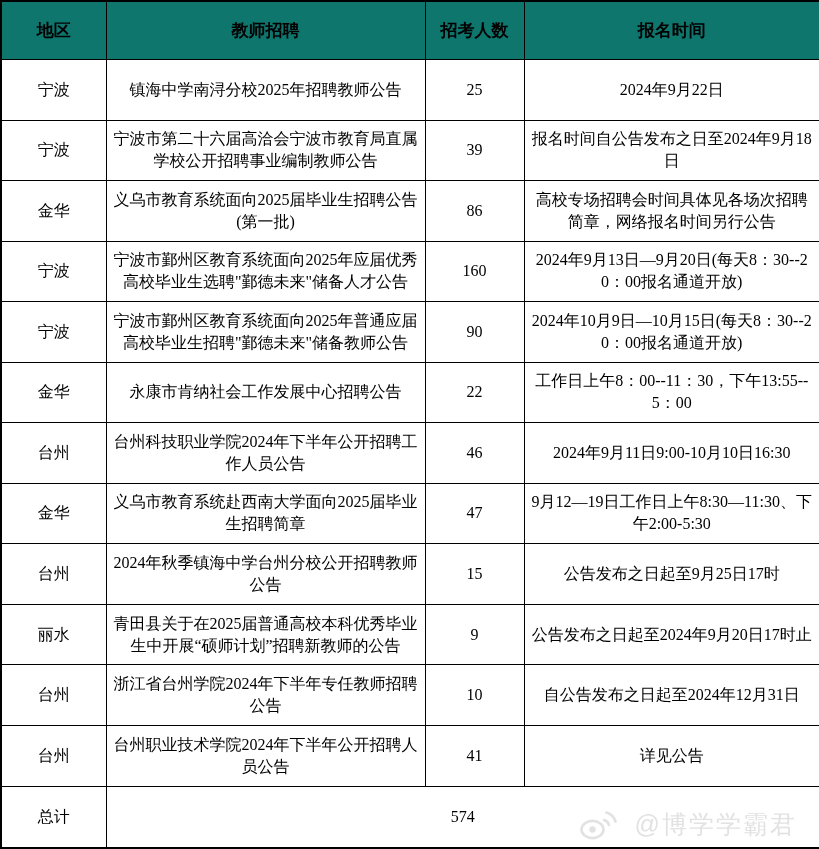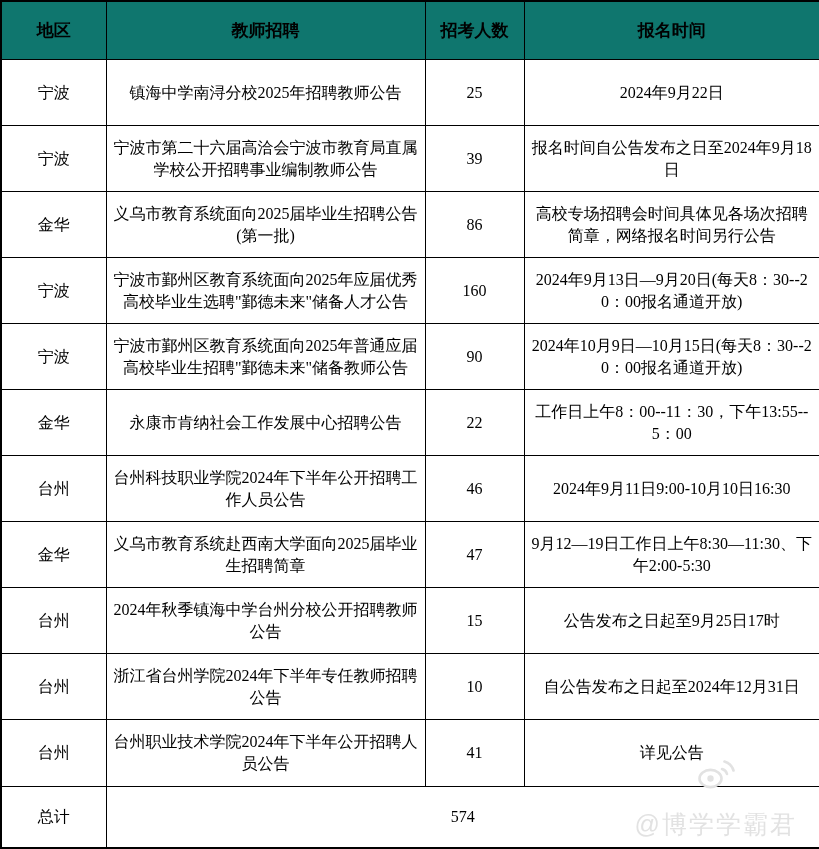--- a/index.html
+++ b/index.html
@@ -51,21 +51,20 @@
     right: 22px;
     bottom: 8px;
     display: flex;
     align-items: center;
     gap: 18px;
     color: #e2e2e2;
     font-size: 25px;
     letter-spacing: 2px;
     pointer-events: none;
     font-family: "Liberation Sans", sans-serif;
-    flex-direction: column;
   }
   .watermark svg { display: block; }
 </style>
 </head>
 <body>
 
 <table class="recruit">
   <colgroup>
     <col class="c-region">
     <col class="c-title">
@@ -129,20 +128,26 @@
         <td>47</td>
         <td>9月12—19日工作日上午8:30—11:30、下午2:00-5:30</td>
       </tr>
       <tr>
         <td>台州</td>
         <td>2024年秋季镇海中学台州分校公开招聘教师公告</td>
         <td>15</td>
         <td>公告发布之日起至9月25日17时</td>
       </tr>
       <tr>
+        <td>丽水</td>
+        <td>青田县关于在2025届普通高校本科优秀毕业生中开展“硕师计划”招聘新教师的公告</td>
+        <td>9</td>
+        <td>公告发布之日起至2024年9月20日17时止</td>
+      </tr>
+      <tr>
         <td>台州</td>
         <td>浙江省台州学院2024年下半年专任教师招聘公告</td>
         <td>10</td>
         <td>自公告发布之日起至2024年12月31日</td>
       </tr>
       <tr>
         <td>台州</td>
         <td>台州职业技术学院2024年下半年公开招聘人员公告</td>
         <td>41</td>
         <td>详见公告</td>

